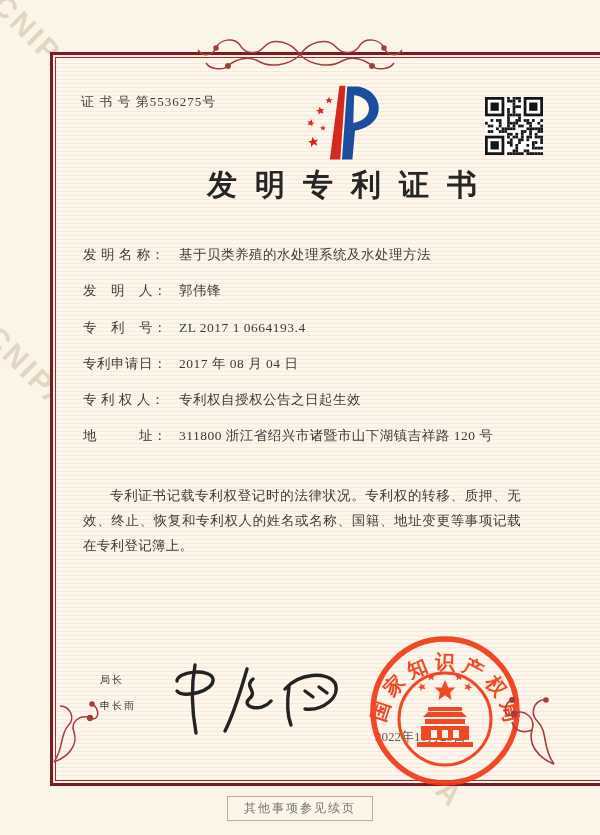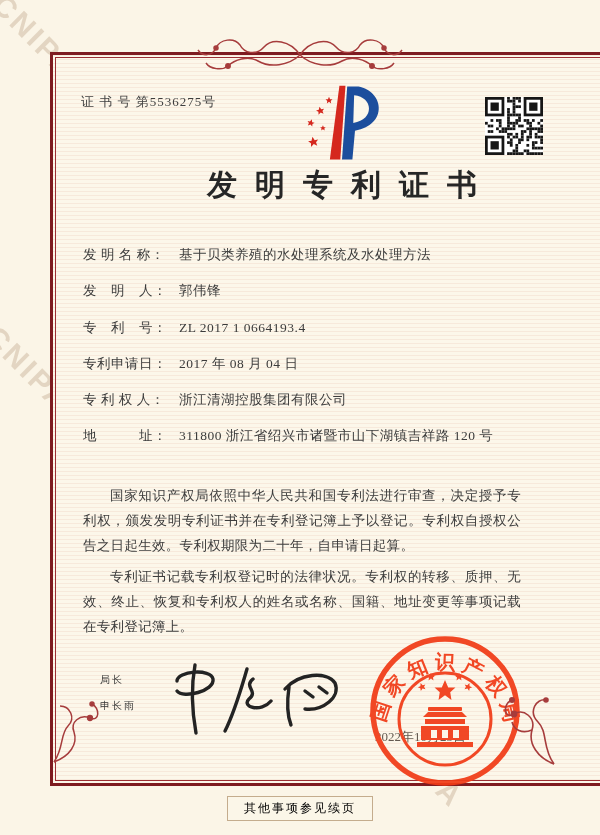--- a/index.html
+++ b/index.html
@@ -38,21 +38,21 @@
   .paras p{
     margin:0 0 6px 0;font-size:13.5px;line-height:25px;text-align:justify;
     text-indent:2em;color:#3d3d3d;letter-spacing:0.3px;
   }
   .sig-label{position:absolute;left:47px;font-size:10px;letter-spacing:2px;color:#333;}
   .signature{position:absolute;left:108px;top:600px;}
   .seal{position:absolute;left:312px;top:576px;z-index:5;}
   .page-num{position:absolute;left:0;top:706px;width:100%;text-align:center;font-size:12px;color:#4c4c4c;letter-spacing:1px;}
   .footer-note{
     position:absolute;left:50%;top:796px;transform:translateX(-50%);
-    font-size:12px;letter-spacing:2px;color:#000000;
+    font-size:12px;letter-spacing:2px;color:#737373;
     border:1px solid #c4ac8d;padding:3px 16px;background:rgba(252,247,234,0.6);
   }
   .ornament{position:absolute;pointer-events:none;}
   .orn-top{left:50%;top:34px;transform:translateX(-50%);}
   .orn-bl{left:50px;top:692px;}
   .orn-br{left:480px;top:680px;z-index:6;}
 </style>
 </head>
 <body>
 
@@ -232,28 +232,27 @@
     <div class="field" style="top:191px;">
       <span class="flabel">发 明 名 称：</span><span class="fvalue">基于贝类养殖的水处理系统及水处理方法</span>
     </div>
     <div class="field" style="top:264px;">
       <span class="flabel">专　利　号：</span><span class="fvalue">ZL 2017 1 0664193.4</span>
     </div>
     <div class="field" style="top:300px;">
       <span class="flabel">专利申请日：</span><span class="fvalue">2017 年 08 月 04 日</span>
     </div>
     <div class="field" style="top:336px;">
-      <span class="flabel">专 利 权 人：</span><span class="fvalue">浙江清湖控股集团有限公司</span>
+      <span class="flabel">专 利 权 人：</span><span class="fvalue">专利权自授权公告之日起生效</span>
     </div>
     <div class="field" style="top:372px;">
       <span class="flabel">地　　　址：</span><span class="fvalue">311800 浙江省绍兴市诸暨市山下湖镇吉祥路 120 号</span>
     </div>
 
     <div class="paras">
-      <p>国家知识产权局依照中华人民共和国专利法进行审查，决定授予专利权，颁发发明专利证书并在专利登记簿上予以登记。专利权自授权公告之日起生效。专利权期限为二十年，自申请日起算。</p>
       <p>专利证书记载专利权登记时的法律状况。专利权的转移、质押、无效、终止、恢复和专利权人的姓名或名称、国籍、地址变更等事项记载在专利登记簿上。</p>
     </div>
 
     <div class="sig-label" style="top:618px;">局长</div>
     <div class="sig-label" style="top:644px;text-align:right;">申长雨</div>
 
     <div class="signature">
       <svg width="190" height="92" viewBox="0 0 190 92" fill="none" stroke="#232323" stroke-width="3.4" stroke-linecap="round">
         <path d="M34,10 C30,32 31,56 35,78"></path>
         <path d="M16,26 C16,16 50,13 52,24 C54,36 22,44 16,36"></path>

